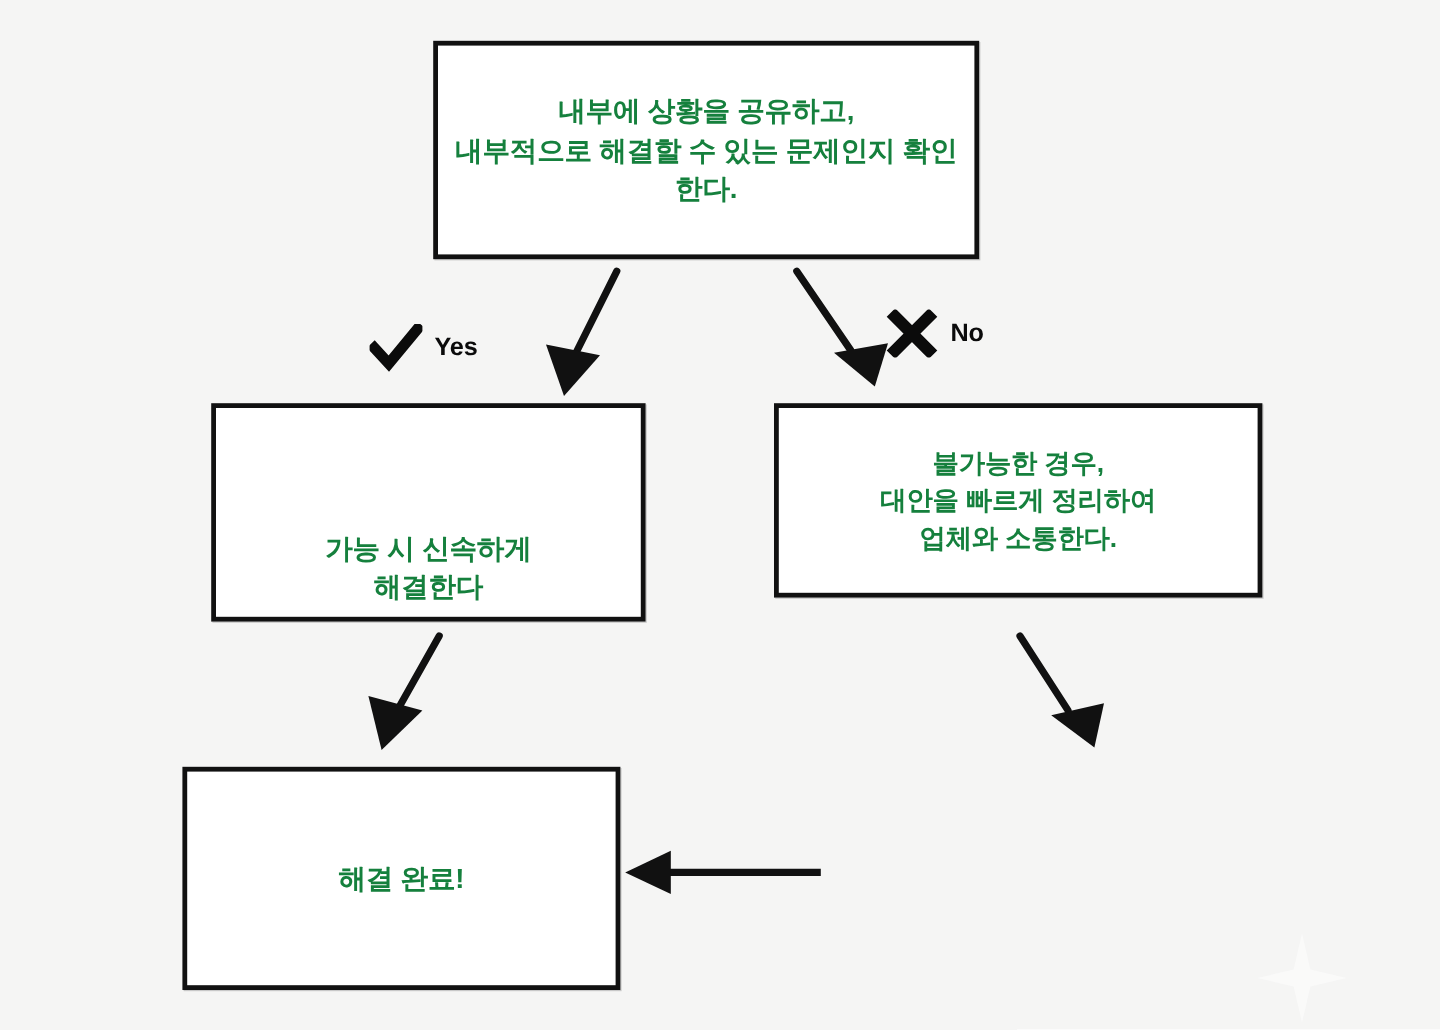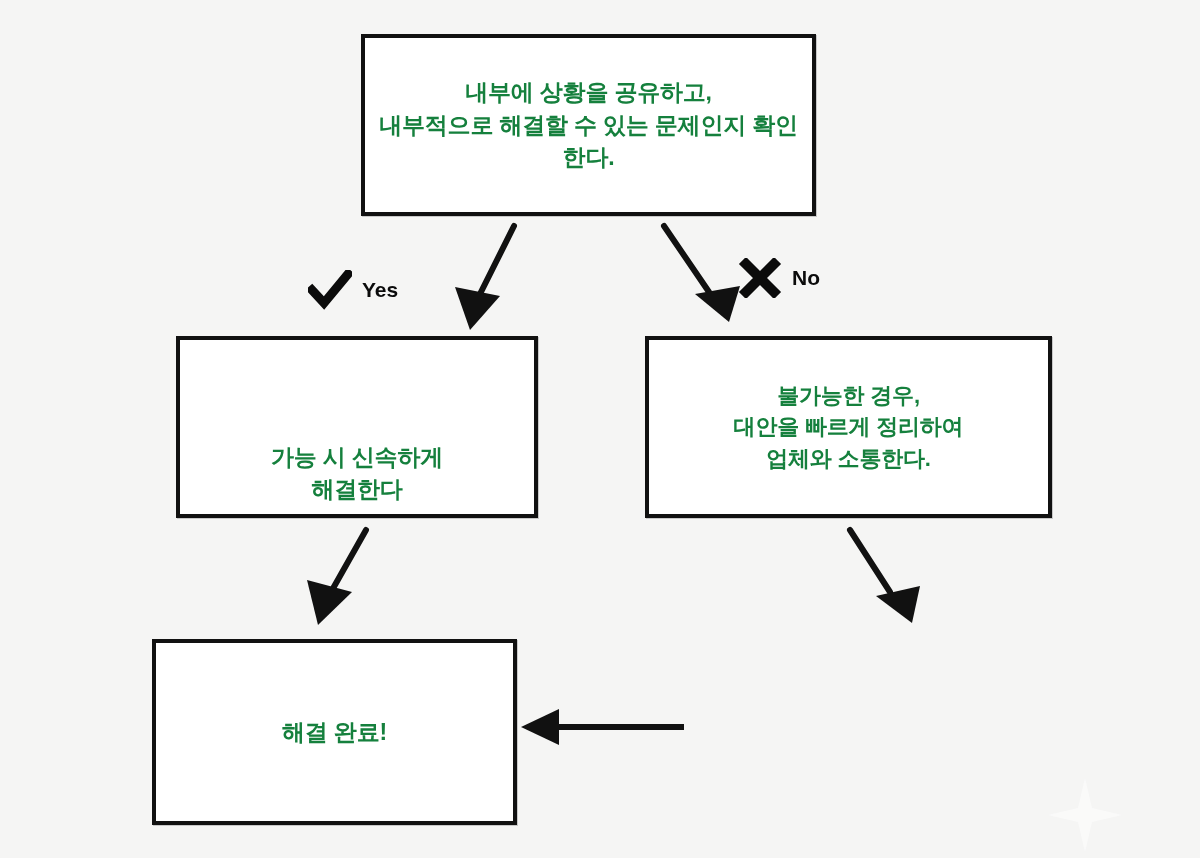--- a/index.html
+++ b/index.html
@@ -38,21 +38,21 @@
     white-space: pre-line;
     padding: 0 12px;
   }
 
   #node-start   { left: 361px; top: 34px;  width: 455px; height: 182px; }
   #node-start .node-text   { font-size: 23px; }
 
   #node-resolve { left: 176px; top: 336px; width: 362px; height: 182px; align-items: flex-end; }
   #node-resolve .node-text { font-size: 23px; position: relative; top: -8px; }
 
-  #node-alt     { left: 645px; top: 336px; width: 407px; height: 182px; }
+  #node-alt     { left: 645px; top: 336px; width: 407px; height: 162px; }
   #node-alt .node-text     { font-size: 22px; }
 
   #node-done    { left: 152px; top: 639px; width: 365px; height: 186px; }
   #node-done .node-text    { font-size: 23px; }
 
   #node-final   { left: 688px; top: 634px; width: 412px; height: 191px; }
   #node-final .node-text   { font-size: 22px; }
 
   
   #edges {

